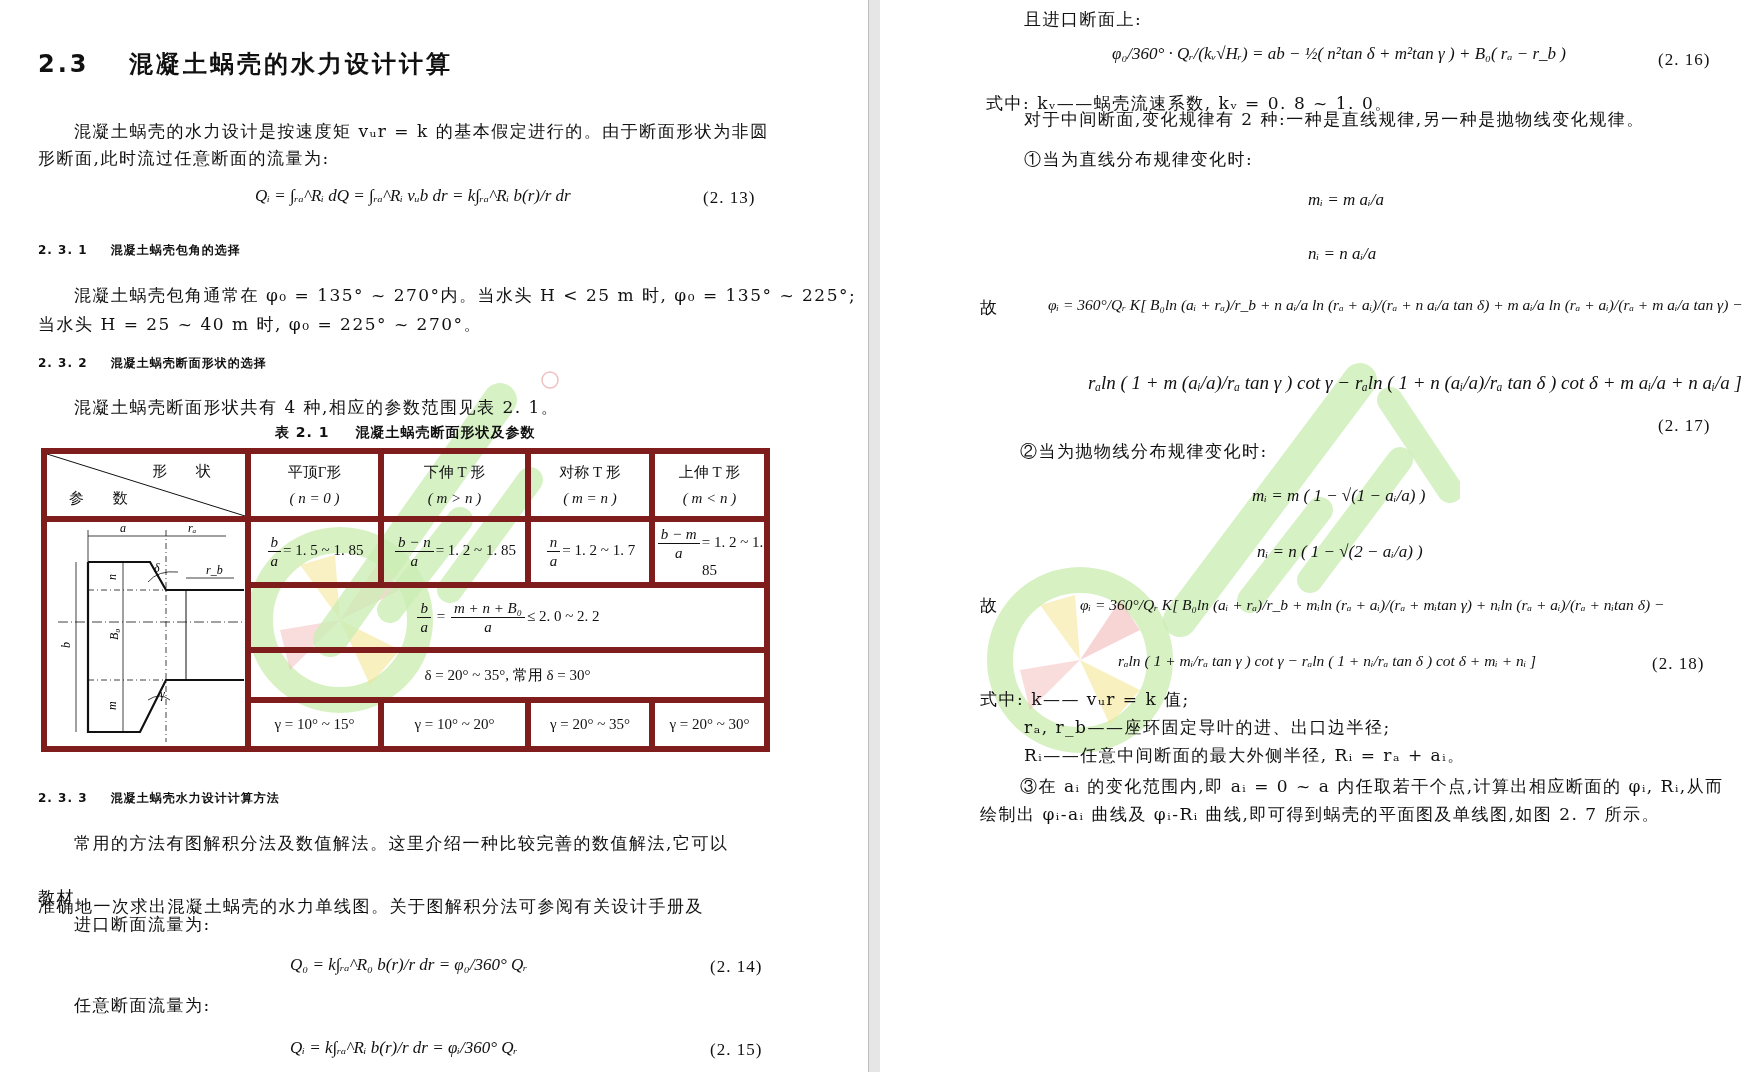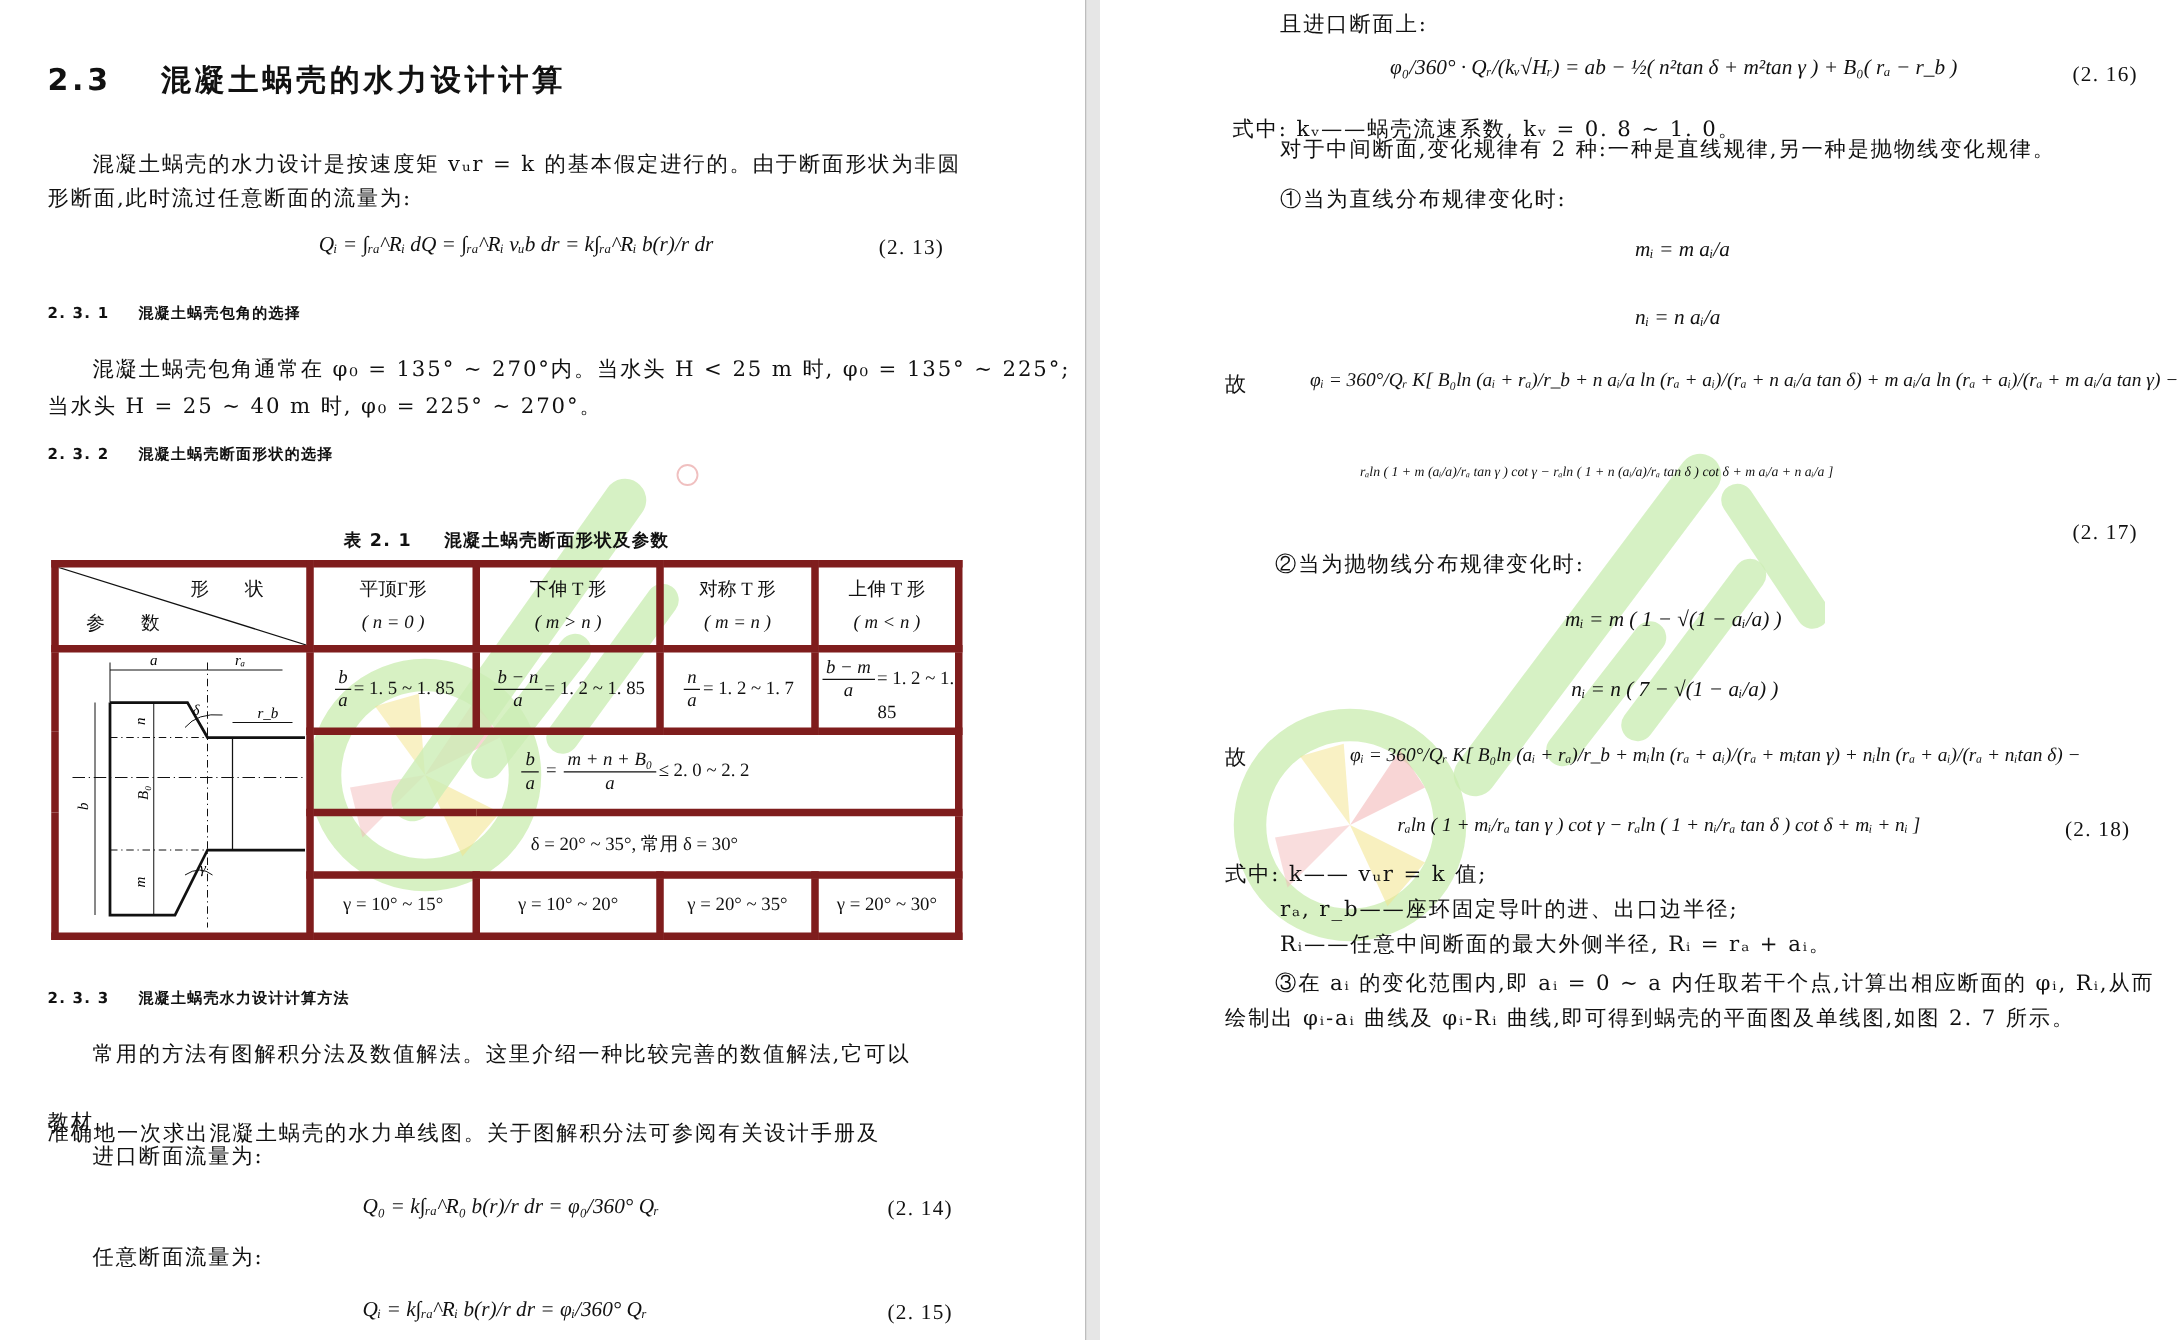--- a/index.html
+++ b/index.html
@@ -66,20 +66,21 @@
     <span>2. 3. 1</span>
     <span style="margin-left:18px;">混凝土蜗壳包角的选择</span>
   </div>
   <div class="abs p" style="left:74px;top:284px;">混凝土蜗壳包角通常在 φ₀ = 135° ~ 270°内。当水头 H &lt; 25 m 时, φ₀ = 135° ~ 225°;</div>
   <div class="abs p" style="left:38px;top:313px;">当水头 H = 25 ~ 40 m 时, φ₀ = 225° ~ 270°。</div>
 
   <div class="abs h3" style="left:38px;top:355px;">
     <span>2. 3. 2</span>
     <span style="margin-left:18px;">混凝土蜗壳断面形状的选择</span>
   </div>
+  <div class="abs p" style="left:74px;top:396px;">混凝土蜗壳断面形状共有 4 种,相应的参数范围见表 2. 1。</div>
 
   <div class="abs cap" style="left:275px;top:424px;">
     <span>表 2. 1</span>
     <span style="margin-left:20px;">混凝土蜗壳断面形状及参数</span>
   </div>
 
   <table class="t21">
     <tbody>
         <tr style="height:64px;">
       <td style="width:198px;">
@@ -237,27 +238,27 @@
 
   <div class="abs p" style="left:106px;top:92px;">式中: kᵥ——蜗壳流速系数, kᵥ = 0. 8 ~ 1. 0。</div>
   <div class="abs p" style="left:144px;top:108px;text-align:center;">对于中间断面,变化规律有 2 种:一种是直线规律,另一种是抛物线变化规律。</div>
   <div class="abs p" style="left:144px;top:148px;">①当为直线分布规律变化时:</div>
 
   <div class="abs eq" style="left:428px;top:190px;">mᵢ = m aᵢ/a</div>
   <div class="abs eq" style="left:428px;top:244px;">nᵢ = n aᵢ/a</div>
 
   <div class="abs p" style="left:100px;top:296px;">故</div>
   <div class="abs eq" style="left:168px;top:296px;font-size:15.5px;">φᵢ = 360°/Qᵣ K[ B₀ln (aᵢ + rₐ)/r_b + n aᵢ/a ln (rₐ + aᵢ)/(rₐ + n aᵢ/a tan δ) + m aᵢ/a ln (rₐ + aᵢ)/(rₐ + m aᵢ/a tan γ) −</div>
-  <div class="abs eq" style="left:208px;top:372px;font-size:11px;">rₐln ( 1 + m (aᵢ/a)/rₐ tan γ ) cot γ − rₐln ( 1 + n (aᵢ/a)/rₐ tan δ ) cot δ + m aᵢ/a + n aᵢ/a ]</div>
+  <div class="abs eq" style="left:208px;top:372px;font-size:19px;">rₐln ( 1 + m (aᵢ/a)/rₐ tan γ ) cot γ − rₐln ( 1 + n (aᵢ/a)/rₐ tan δ ) cot δ + m aᵢ/a + n aᵢ/a ]</div>
   <div class="abs eqno" style="left:778px;top:416px;">(2. 17)</div>
 
   <div class="abs p" style="left:140px;top:440px;">②当为抛物线分布规律变化时:</div>
 
   <div class="abs eq" style="left:372px;top:486px;">mᵢ = m ( 1 − √(1 − aᵢ/a) )</div>
-  <div class="abs eq" style="left:377px;top:542px;">nᵢ = n ( 7 − √(1 − aᵢ/a) )</div>
+  <div class="abs eq" style="left:377px;top:542px;">nᵢ = n ( 1 − √(2 − aᵢ/a) )</div>
 
   <div class="abs p" style="left:100px;top:594px;">故</div>
   <div class="abs eq" style="left:200px;top:596px;font-size:15.5px;">φᵢ = 360°/Qᵣ K[ B₀ln (aᵢ + rₐ)/r_b + mᵢln (rₐ + aᵢ)/(rₐ + mᵢtan γ) + nᵢln (rₐ + aᵢ)/(rₐ + nᵢtan δ) −</div>
   <div class="abs eq" style="left:238px;top:652px;font-size:15.5px;">rₐln ( 1 + mᵢ/rₐ tan γ ) cot γ − rₐln ( 1 + nᵢ/rₐ tan δ ) cot δ + mᵢ + nᵢ ]</div>
   <div class="abs eqno" style="left:772px;top:654px;">(2. 18)</div>
 
   <div class="abs p" style="left:100px;top:688px;">式中: k—— vᵤr = k 值;</div>
   <div class="abs p" style="left:144px;top:716px;">rₐ, r_b——座环固定导叶的进、出口边半径;</div>
   <div class="abs p" style="left:144px;top:744px;">Rᵢ——任意中间断面的最大外侧半径, Rᵢ = rₐ + aᵢ。</div>
 

